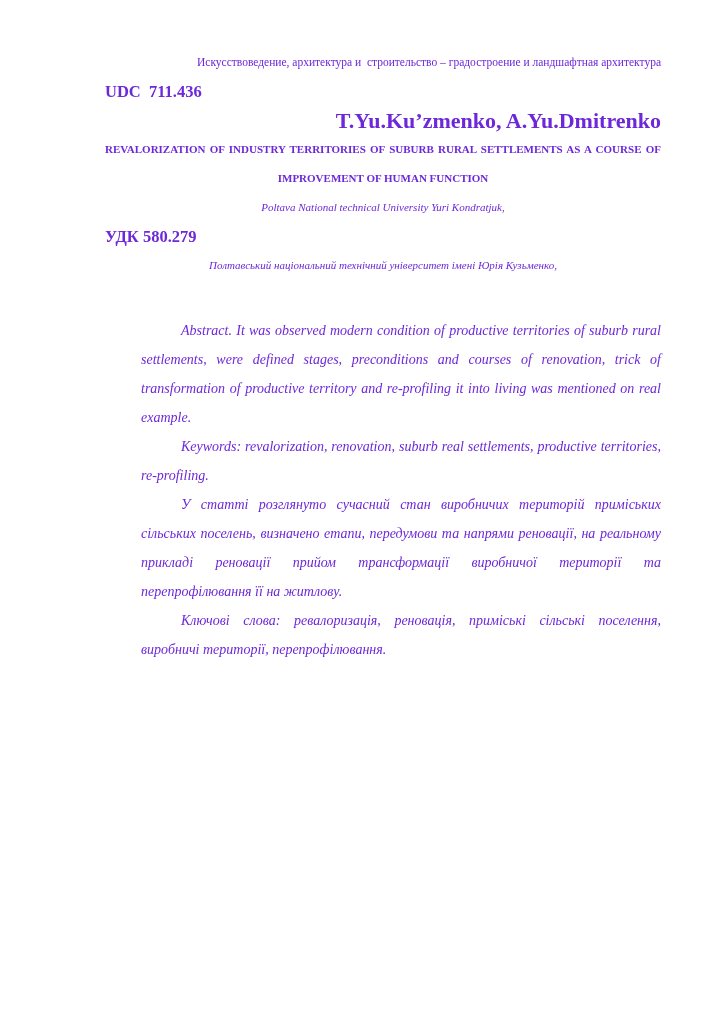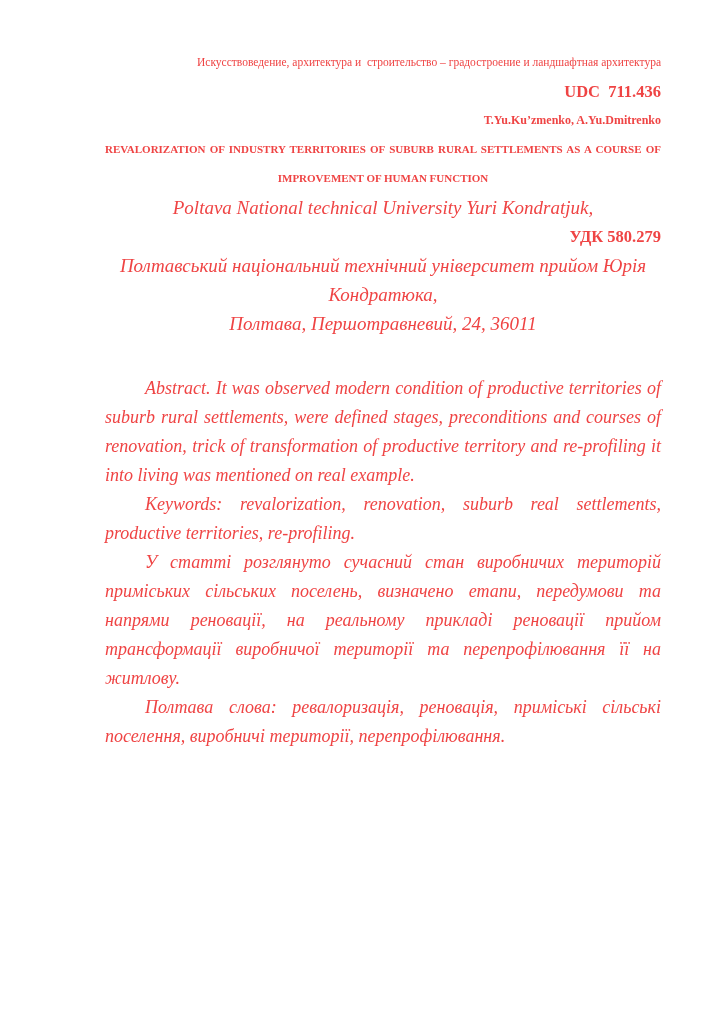--- a/index.html
+++ b/index.html
@@ -3,63 +3,64 @@
 <meta charset="utf-8">
 <style>
   * { margin: 0; padding: 0; box-sizing: border-box; }
   html, body { background: #ffffff; }
   .page {
     position: relative;
     width: 724px;
     height: 1024px;
     margin: 0 auto;
     background: #ffffff;
-    color: #ef4444;
+    color: #6d28d9;
     font-family: "Liberation Serif", serif;
     padding: 48px 63px 0 105px;
     overflow: hidden;
   }
   .running-head {
     font-size: 11.5px;
     line-height: 29px;
     text-align: right;
     white-space: pre-wrap;
   }
   .udc {
     font-weight: bold;
     font-size: 16.5px;
     line-height: 29px;
-    text-align: right;
+    text-align: left;
     white-space: pre-wrap;
   }
   .authors {
     font-weight: bold;
-    font-size: 12px;
+    font-size: 22px;
     line-height: 29px;
     text-align: right;
   }
   .main-title {
     font-weight: bold;
     font-size: 11px;
     line-height: 29px;
     text-align: justify;
     text-align-last: center;
   }
   .affil {
     font-style: italic;
-    font-size: 19px;
+    font-size: 11px;
     line-height: 29px;
     text-align: center;
   }
   .para {
     font-style: italic;
-    font-size: 18px;
+    font-size: 14px;
     line-height: 29px;
     text-align: justify;
     text-indent: 40px;
+    margin-left: 36px;
   }
   .para .lbl-bold { font-weight: normal; }
   .abstract-gap { margin-top: 36px; }
 </style>
 </head>
 <body>
 
 <div class="page">
 
   <div class="running-head">Искусствоведение, архитектура и  строительство – градостроение и ландшафтная архитектура</div>
@@ -70,25 +71,24 @@
 
   <div class="main-title">REVALORIZATION OF INDUSTRY TERRITORIES OF SUBURB RURAL SETTLEMENTS AS A COURSE OF IMPROVEMENT OF HUMAN FUNCTION</div>
 
   <div class="affil">Poltava National technical University Yuri Kondratjuk,</div>
 
 
   <div class="udc">УДК 580.279</div>
 
 
 
-  <div class="affil">Полтавський національний технічний університет прийом Юрія Кондратюка,</div>
+  <div class="affil">Полтавський національний технічний університет імені Юрія Кузьменко,</div>
 
-  <div class="affil">Полтава, Першотравневий, 24, 36011</div>
 
   <p class="para abstract-gap"><span>Abstract.</span><span> It was observed modern condition of productive territories of suburb rural settlements, were defined stages, preconditions and courses of renovation, trick of transformation of productive territory and re-profiling it into living was mentioned on real example.</span></p>
 
   <p class="para"><span class="lbl-bold">Keywords:</span><span> revalorization, renovation, suburb real settlements, productive territories, re-profiling.</span></p>
 
   <p class="para"><span>У статті розглянуто сучасний стан виробничих територій приміських сільських поселень, визначено етапи, передумови та напрями реновації, на реальному прикладі реновації прийом трансформації виробничої території та перепрофілювання її на житлову.</span></p>
 
-  <p class="para"><span class="lbl-bold">Полтава слова:</span><span> ревалоризація, реновація, приміські сільські поселення, виробничі території, перепрофілювання.</span></p>
+  <p class="para"><span class="lbl-bold">Ключові слова:</span><span> ревалоризація, реновація, приміські сільські поселення, виробничі території, перепрофілювання.</span></p>
 
 </div>
 
 </body></html>

